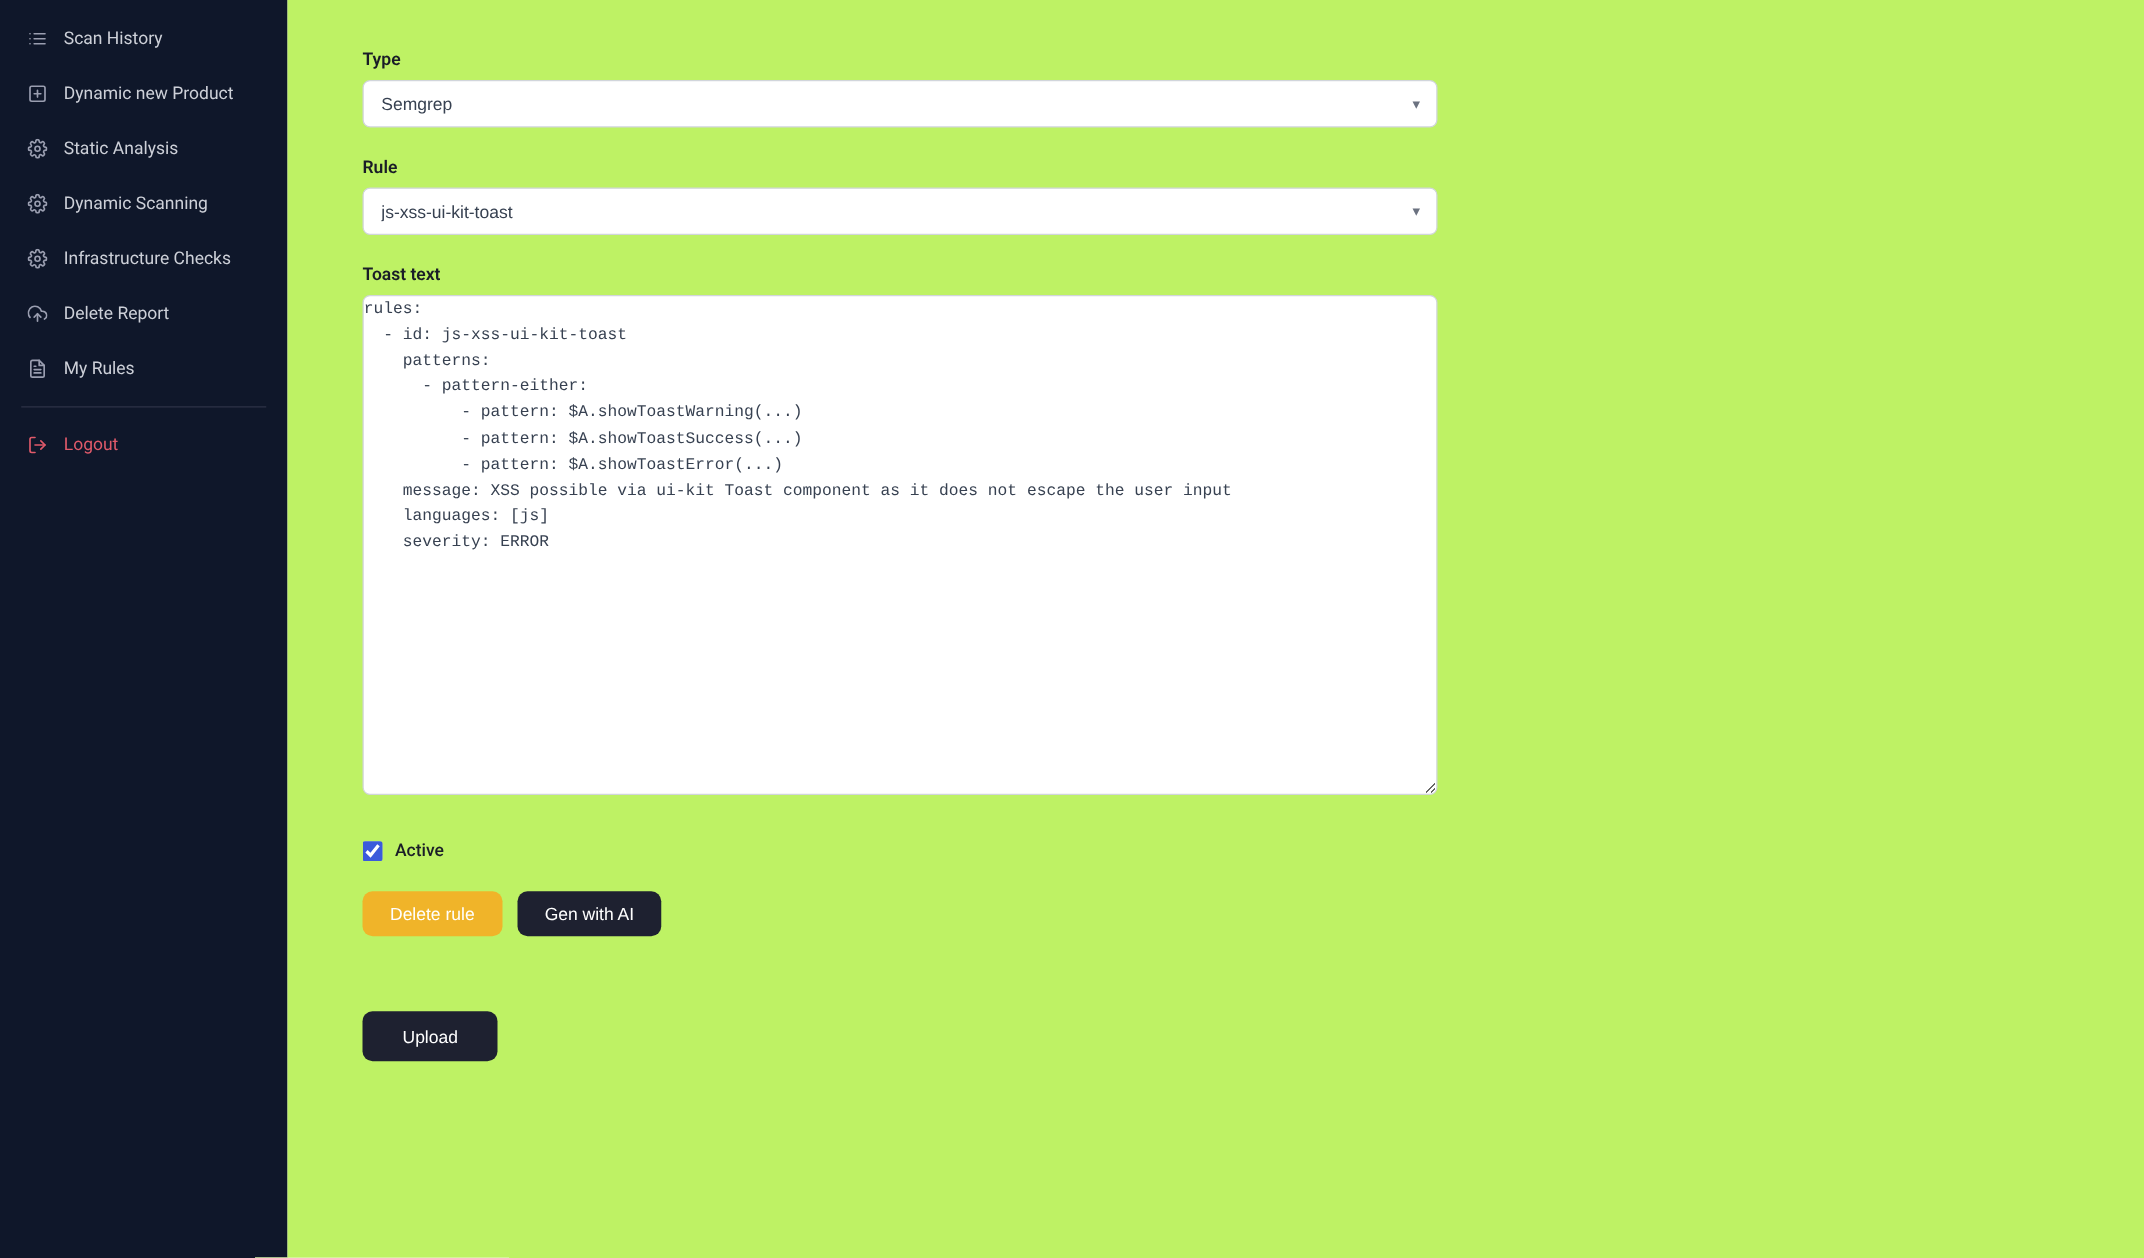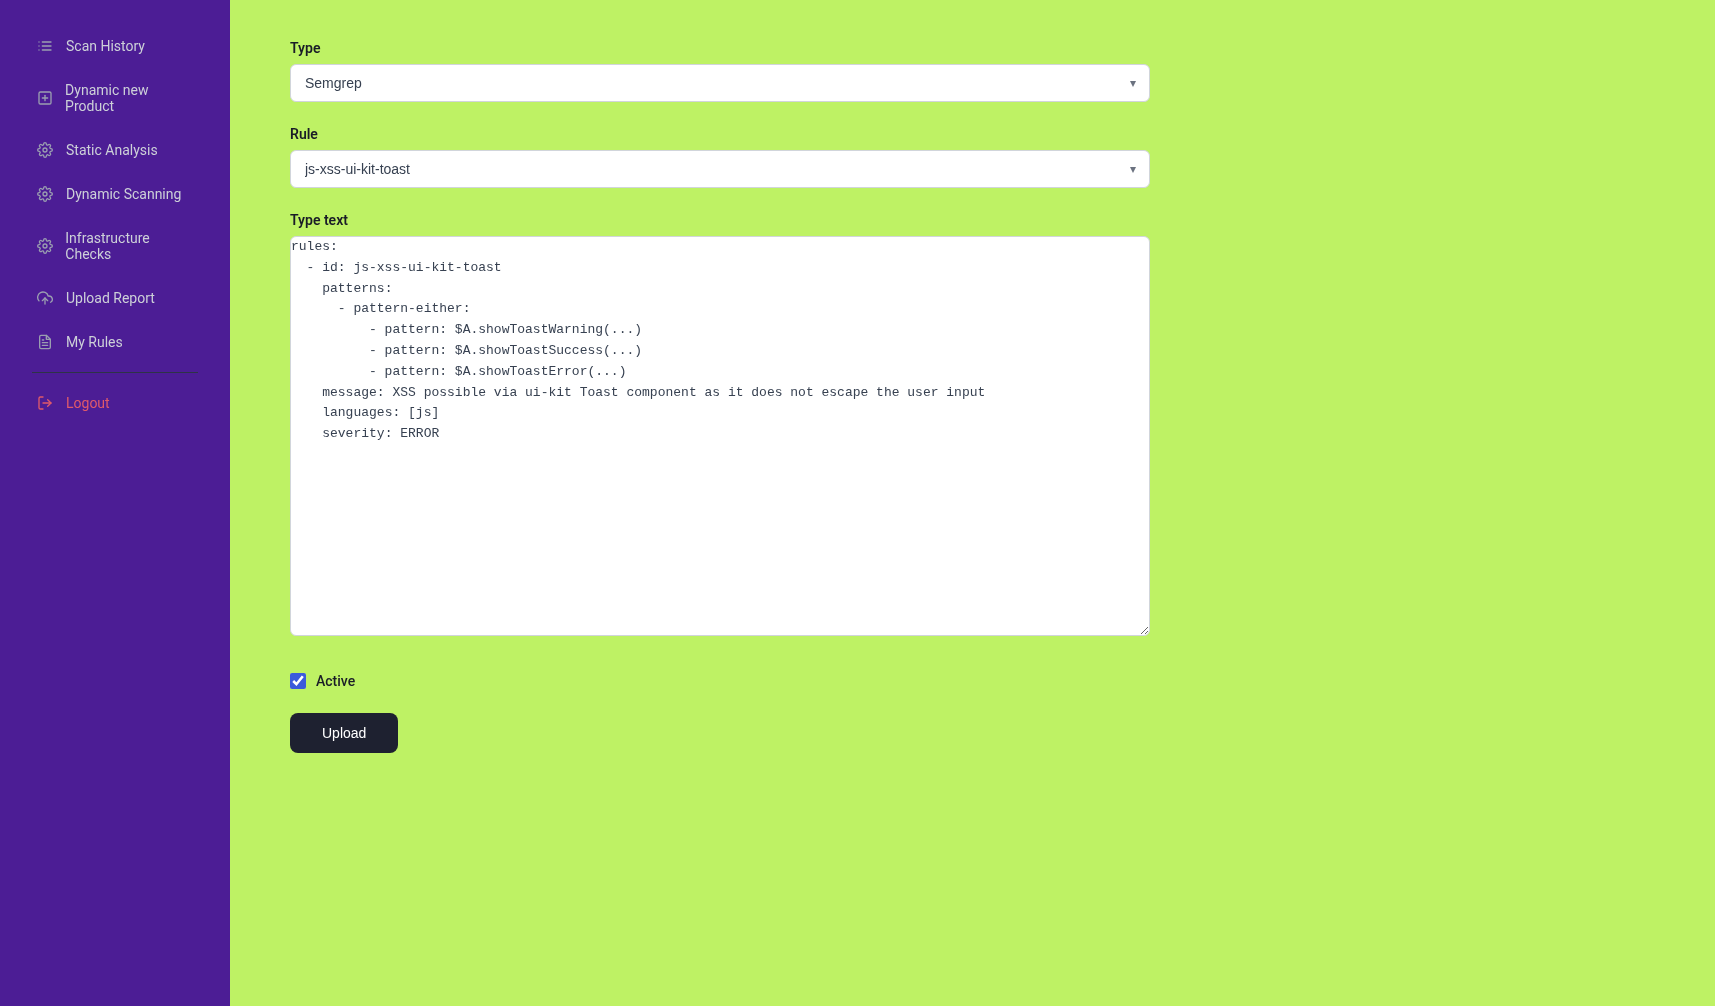--- a/index.html
+++ b/index.html
@@ -8,26 +8,26 @@
       background: #f5f5f5;
       display: flex;
       height: 100vh;
       overflow: hidden;
     }
 
     
     .sidebar {
       width: 230px;
       min-width: 230px;
-      background: #4c1d95;
+      background: #0f172a;
       color: #cdd0d8;
       display: flex;
       flex-direction: column;
       height: 100%;
-      padding: 16px;
+      padding: 1px;
     }
     .sidebar-nav {
       flex: 1;
       display: flex;
       flex-direction: column;
       padding: 8px 0;
     }
     .sidebar-item {
       display: flex;
       align-items: center;
@@ -263,21 +263,21 @@
     </div>
 
     <div class="sidebar-item">
       <span class="sidebar-icon">
         <svg class="icon-svg" viewBox="0 0 24 24">
             <polyline points="16 16 12 12 8 16"></polyline>
             <line x1="12" y1="12" x2="12" y2="21"></line>
             <path d="M20.39 18.39A5 5 0 0 0 18 9h-1.26A8 8 0 1 0 3 16.3"></path>
           </svg>
       </span>
-      <span>Upload Report</span>
+      <span>Delete Report</span>
     </div>
 
     <div class="sidebar-item">
       <span class="sidebar-icon">
         <svg class="icon-svg" viewBox="0 0 24 24">
             <path d="M14 2H6a2 2 0 0 0-2 2v16a2 2 0 0 0 2 2h12a2 2 0 0 0 2-2V8z"></path>
             <polyline points="14 2 14 8 20 8"></polyline>
             <line x1="16" y1="13" x2="8" y2="13"></line>
             <line x1="16" y1="17" x2="8" y2="17"></line>
             <polyline points="10 9 9 9 8 9"></polyline>
@@ -315,37 +315,41 @@
 
     <div class="field-group">
       <label class="field-label">Rule</label>
       <div class="select-wrapper">
         <select class="select-input"><option value="js-xss-ui-kit-toast">js-xss-ui-kit-toast</option></select>
         <span class="select-chevron">▾</span>
       </div>
     </div>
 
     <div class="field-group">
-      <label class="field-label">Type text</label>
+      <label class="field-label">Toast text</label>
       <textarea class="rule-text-area" id="rule-text-area" style="">rules:
   - id: js-xss-ui-kit-toast
     patterns:
       - pattern-either:
           - pattern: $A.showToastWarning(...)
           - pattern: $A.showToastSuccess(...)
           - pattern: $A.showToastError(...)
     message: XSS possible via ui-kit Toast component as it does not escape the user input
     languages: [js]
     severity: ERROR</textarea>
     </div>
 
     <div class="active-row">
       <input type="checkbox" class="checkbox-input" id="active-checkbox" checked="" style="">
       <label class="active-label" for="active-checkbox">Active</label>
     </div>
 
+    <div class="button-row">
+      <button class="btn-delete">Delete rule</button>
+      <button class="btn-gen">Gen with AI</button>
+    </div>
 
     <div class="upload-row">
       <button class="btn-upload">Upload</button>
     </div>
 
   </div>
 </main>
 
 </body></html>

